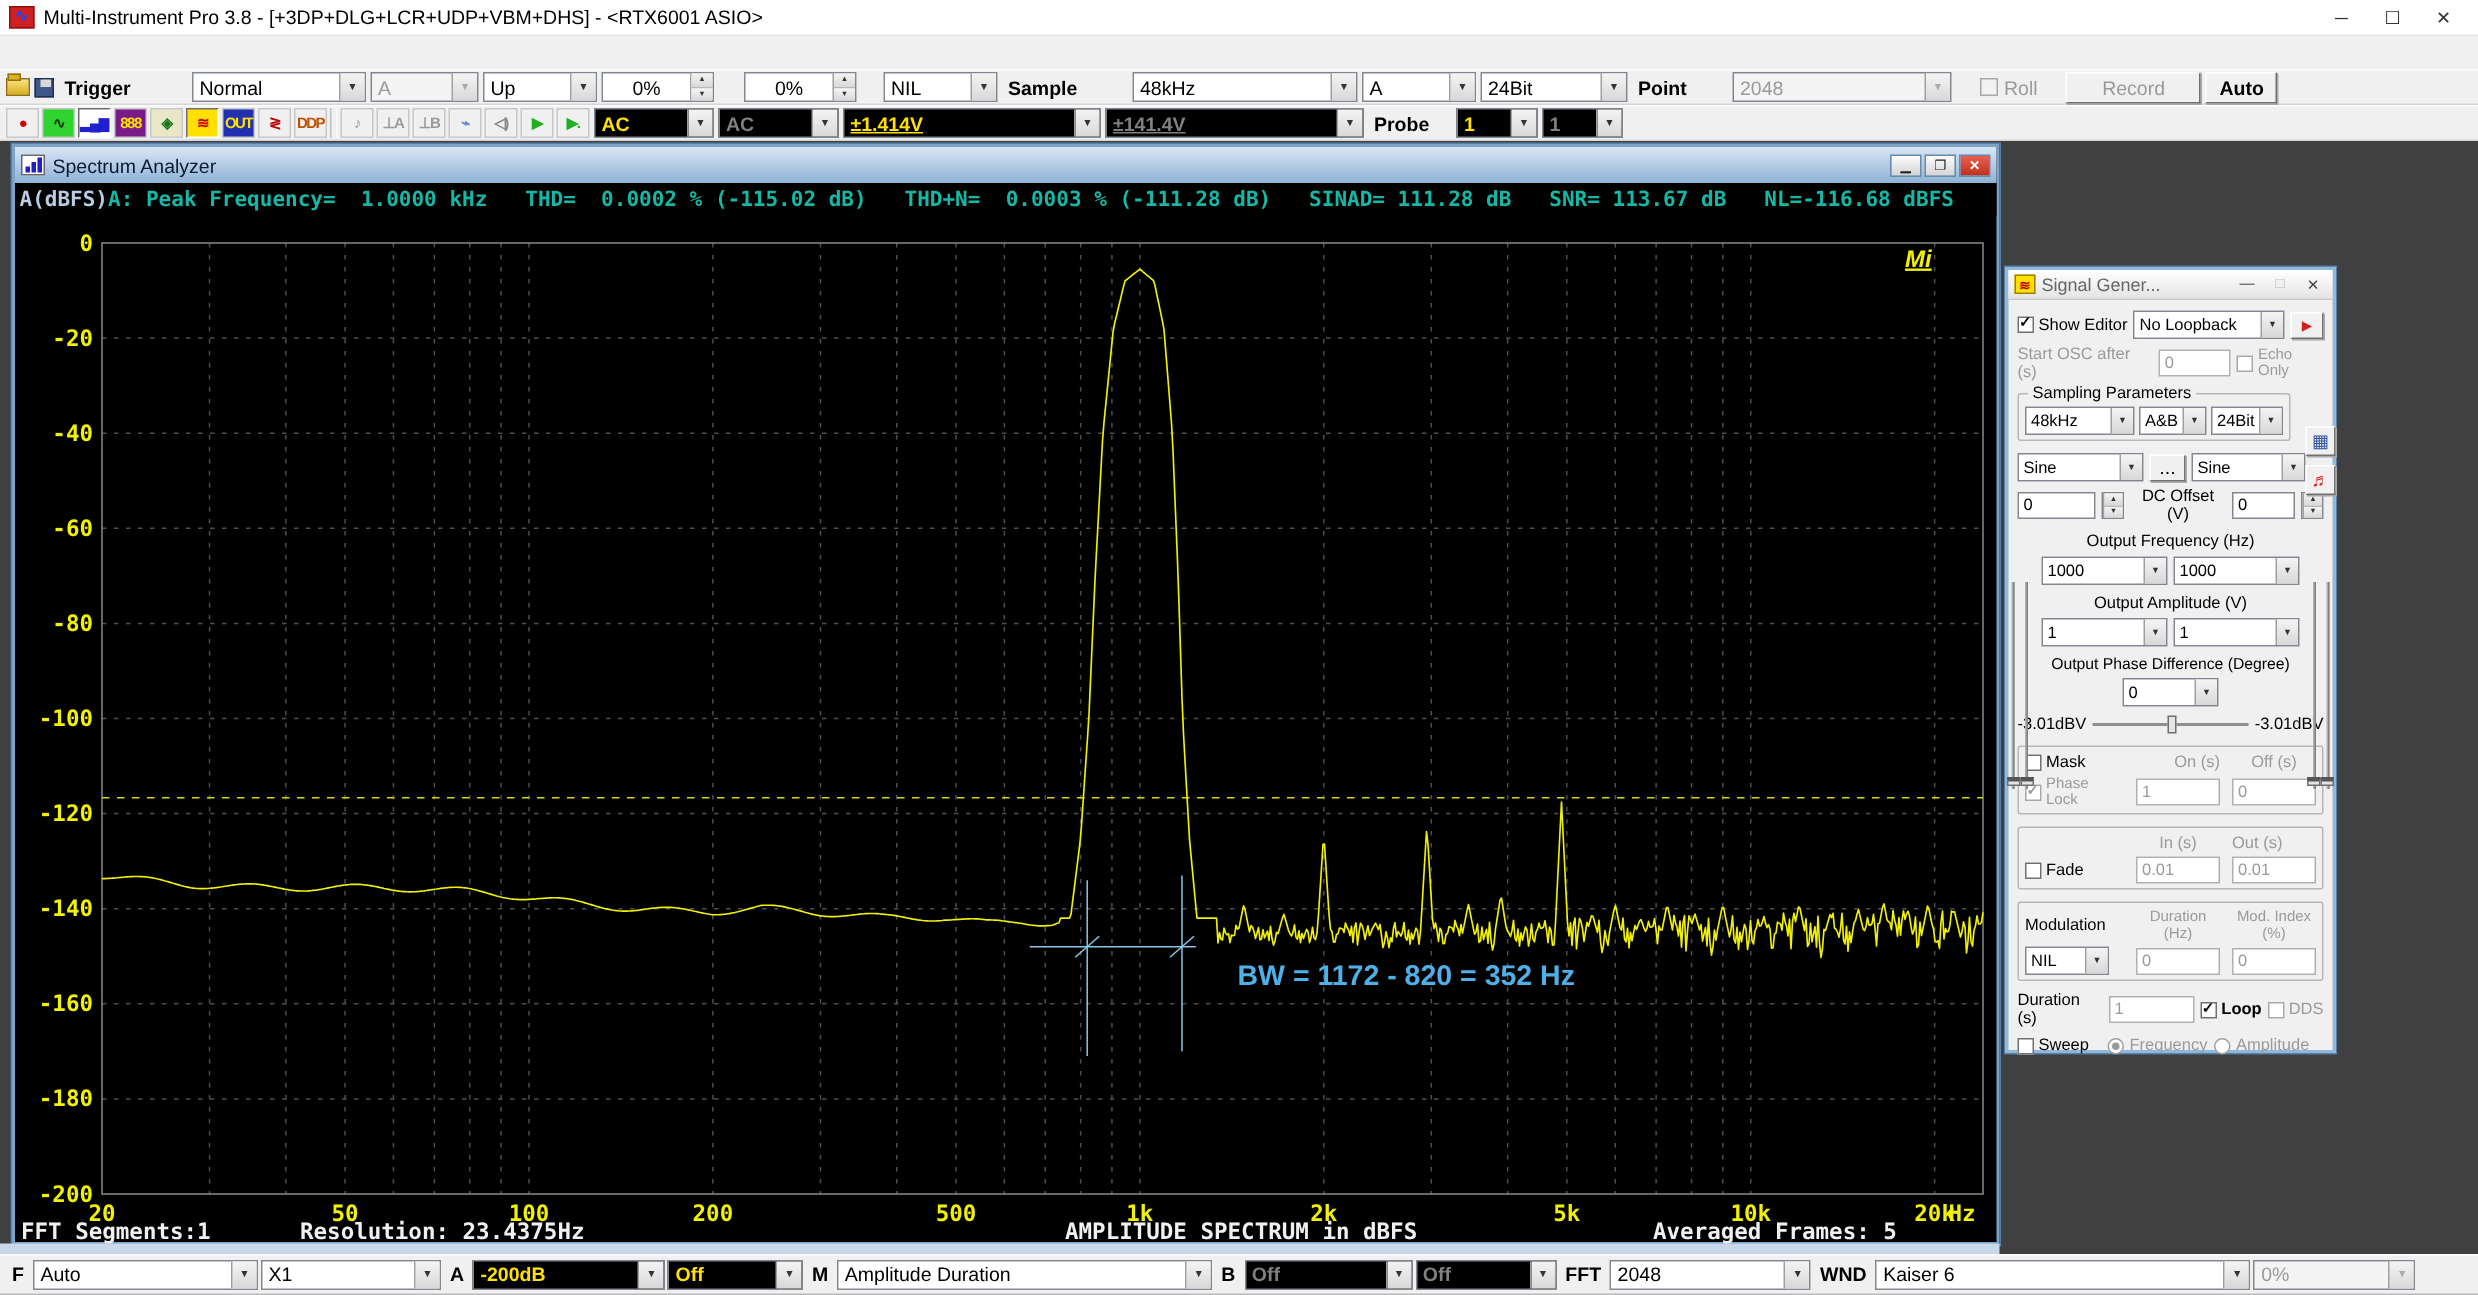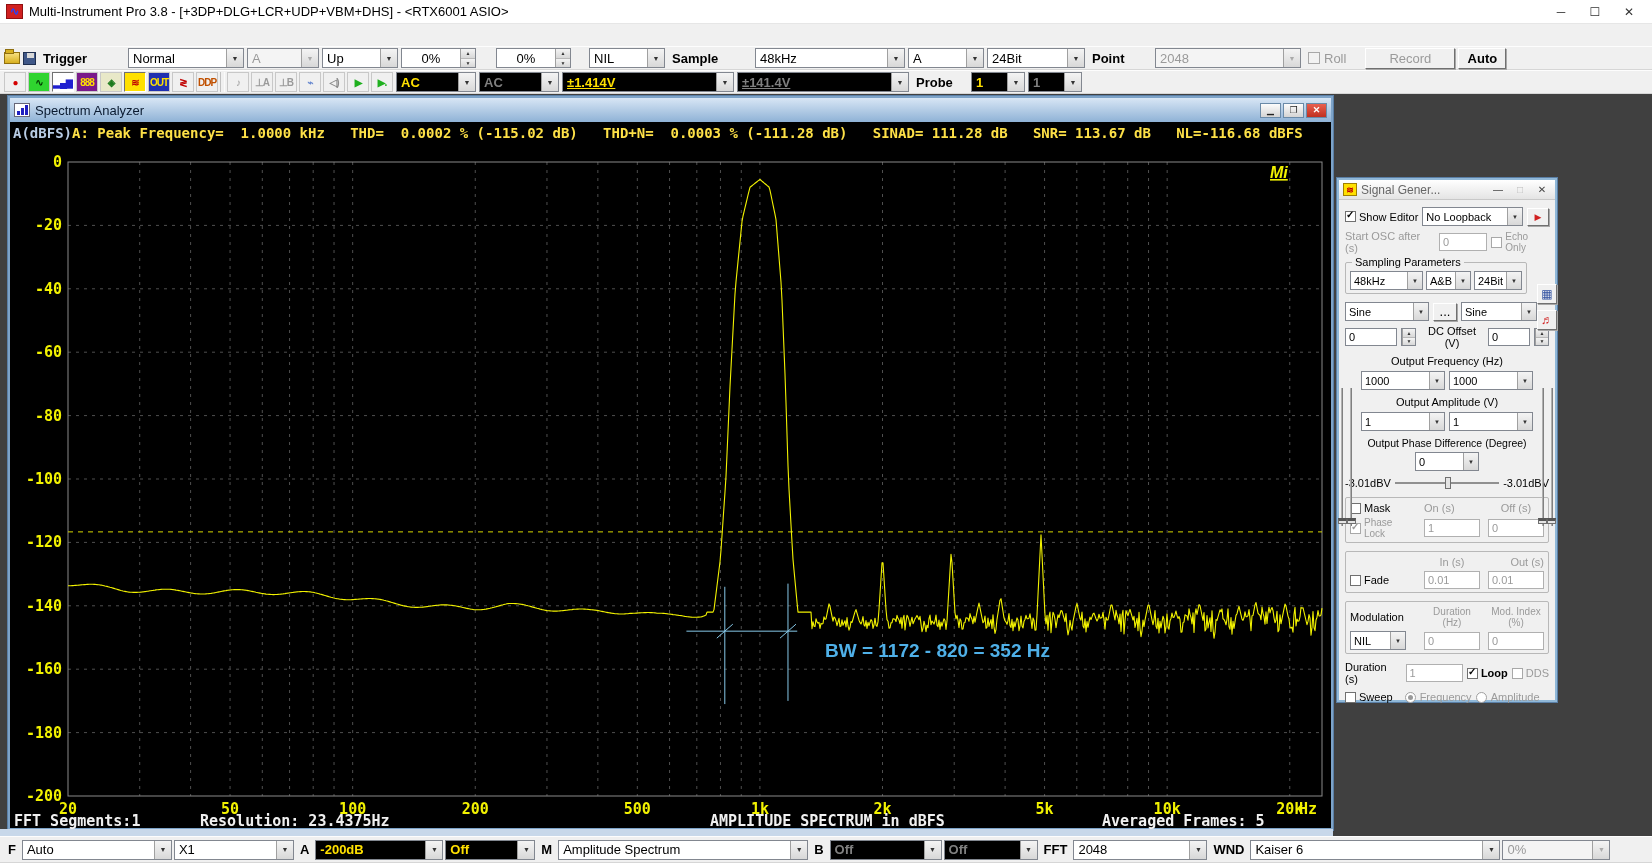--- a/index.html
+++ b/index.html
@@ -90,21 +90,21 @@
     justify-content:center; gap:1px; padding:1px; }
   .sa-title-icon i { width:3px; background:#2020c0; display:block; }
   .sa-title-text { font-size:13px; color:#0a1a30; }
   .sa-btns { margin-left:auto; display:flex; gap:2px; }
   .swbtn { width:21px; height:15px; border:1px solid #6a8aa8; background:linear-gradient(#fcfcfc,#d4d4d4);
     font-size:9px; line-height:13px; text-align:center; color:#222; }
   .swbtn.close { background:linear-gradient(#e86050,#c03020); color:#fff; font-weight:bold; }
   .sa-status { height:22px; background:#000; display:flex; align-items:center; padding-left:3px;
     font-family:"DejaVu Sans Mono", monospace; font-size:14px; font-weight:bold; white-space:pre; }
   .sa-status .pfx { color:#b8cce4; }
-  .sa-status .txt { color:#fde047; }
+  .sa-status .txt { color:#14b8a6; }
   #chart { display:block; }
 
   
   .sg-win { position:absolute; left:1337px; top:84px; width:220px; height:524px; background:#f0f0f0;
     border:2px solid #90b8d8; box-shadow:0 0 0 1px #5a7fa6; font-size:11px; }
   .sg-title { height:20px; background:linear-gradient(#ffffff,#e4e4e4); display:flex; align-items:center;
     gap:4px; padding:0 4px; border-bottom:1px solid #c8c8c8; }
   .sg-title-icon { width:14px; height:13px; background:#ffe000; color:#c00000; font-size:9px; line-height:12px;
     text-align:center; border:1px solid #a08000; font-weight:bold; }
   .sg-title-text { font-size:12px; color:#666; flex:1; }
@@ -202,21 +202,21 @@
       </span>
     <span class="combo" style="width:98px">
       <span class="ct">24Bit</span>
         <span class="cb">▼</span>
       </span>
     <span class="tb-label b" style="width:64px">Point</span>
     <span class="combo ldis" style="width:146px">
       <span class="ct">2048</span>
         <span class="cb">▼</span>
       </span>
-    <span class="chk dis" style="margin-left:4px">
+    <span class="chk dis" style="margin-left:16px">
       <span class="box"></span>
         <span>Roll</span>
       </span>
     <span class="btn3d dis" style="width:90px;margin-left:16px">Record</span>
     <span class="btn3d" style="width:48px;font-weight:bold">Auto</span>
   </div>
 
   <div class="tb tb2">
     <span id="iconstrip" style="display:inline-flex;gap:2px;align-items:center">
         <span class="tbicon" style="color: rgb(212, 0, 0); background: rgb(240, 240, 240);">●</span>
@@ -475,35 +475,35 @@
               <span class="hh"></span>
             </span>
           <span>-3.01dBV</span>
         </div>
         <div class="sg-group">
           <div class="mgrid">
             <span class="sg-chk">
               <span class="box"></span>
                 <span>Mask</span>
               </span>
-            <span class="gray" style="text-align:left">On (s)</span>
+            <span class="gray" style="text-align:right">On (s)</span>
             <span class="gray" style="text-align:center">Off (s)</span>
             <span class="sg-chk dis checked" style="font-size:10px">
               <span class="box"></span>
                 <span>Phase Lock</span>
               </span>
             <span class="field dis">1</span>
             <span class="field dis">0</span>
           </div>
         </div>
         <div class="sg-group">
           <div class="mgrid">
             <span></span>
             <span class="gray" style="text-align:center">In (s)</span>
-            <span class="gray" style="text-align:right">Out (s)</span>
+            <span class="gray" style="text-align:left">Out (s)</span>
             <span class="sg-chk">
               <span class="box"></span>
                 <span>Fade</span>
               </span>
             <span class="field dis">0.01</span>
             <span class="field dis">0.01</span>
           </div>
         </div>
         <div class="sg-group">
           <div class="mgrid">
@@ -573,21 +573,21 @@
     <span class="combo dark" style="width:128px">
       <span class="ct">-200dB</span>
         <span class="cb">▼</span>
       </span>
     <span class="combo dark" style="width:90px">
       <span class="ct">Off</span>
         <span class="cb">▼</span>
       </span>
     <span class="tb-label b">M</span>
     <span class="combo" style="width:250px">
-      <span class="ct">Amplitude Spectrum</span>
+      <span class="ct">Amplitude Duration</span>
         <span class="cb">▼</span>
       </span>
     <span class="tb-label b">B</span>
     <span class="combo dark dis" style="width:112px">
       <span class="ct">Off</span>
         <span class="cb">▼</span>
       </span>
     <span class="combo dark dis" style="width:94px">
       <span class="ct">Off</span>
         <span class="cb">▼</span>

